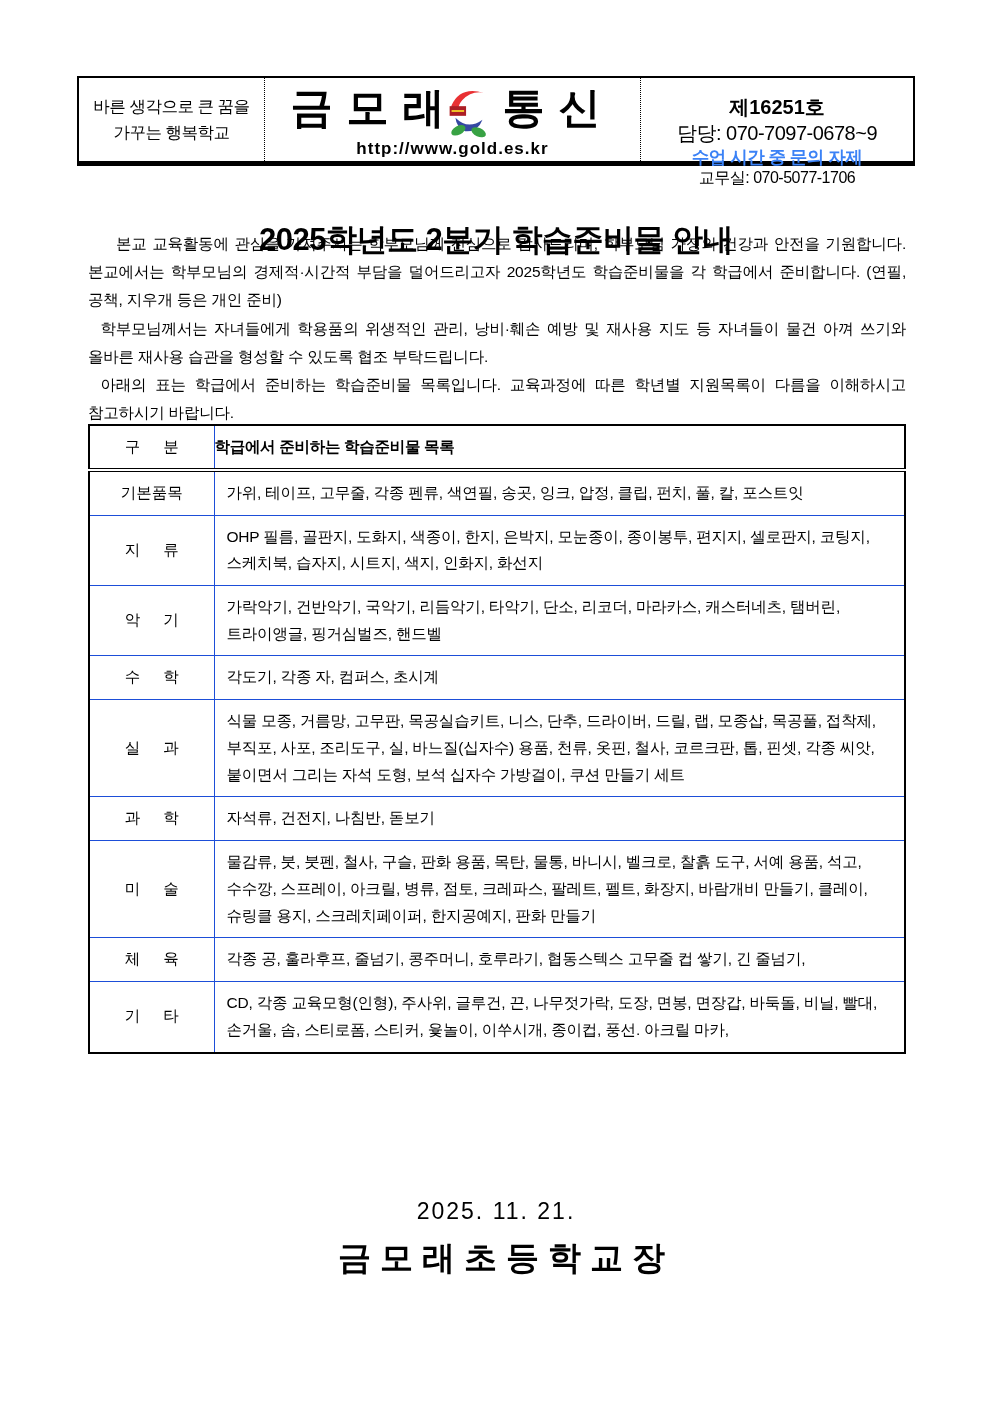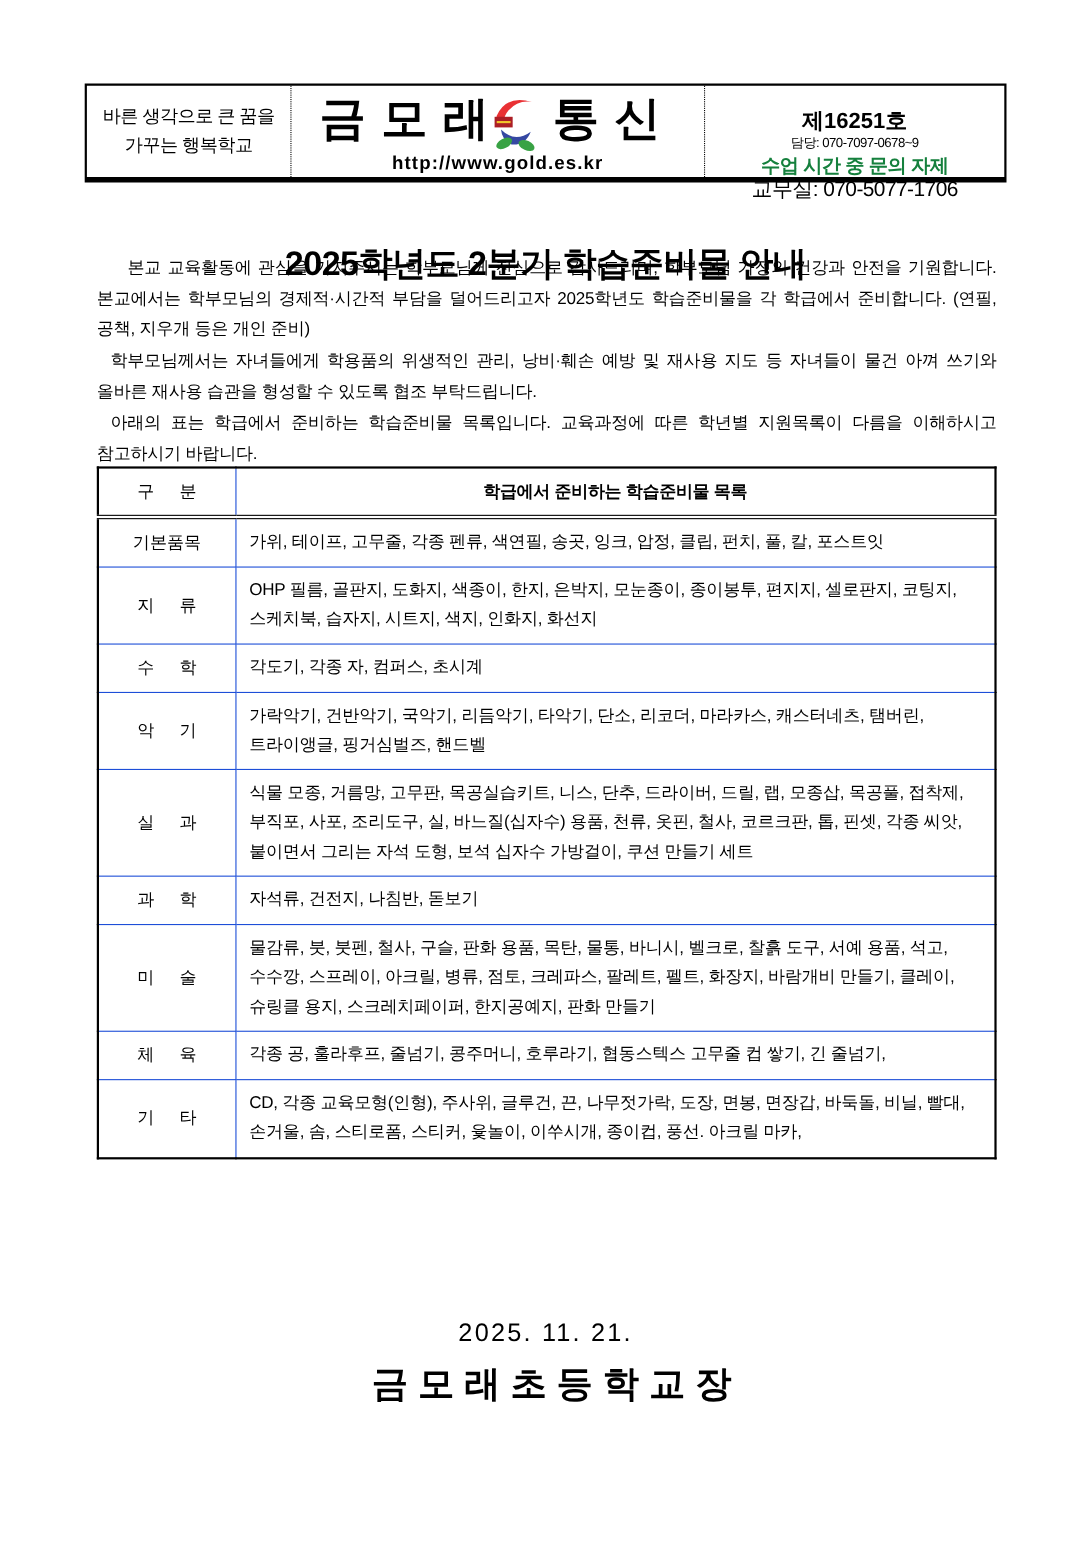--- a/index.html
+++ b/index.html
@@ -38,23 +38,23 @@
     position: absolute; z-index: 1; left: 50%; top: 4px; margin-left: -14px;
     width: 58px; height: 58px; opacity: 0.95;
   }
   .mh-url { position: relative; z-index: 2; font-size: 17px; font-weight: 700; letter-spacing: 1px; margin-top: 3px; }
   .mh-right {
     width: 272px;
     display: flex; flex-direction: column; justify-content: center; align-items: center;
     line-height: 1.3; padding: 2px 0; margin-top: 44px;
   }
   .issue-no { font-size: 20px; font-weight: 700; }
-  .contact-line { font-size: 12px; letter-spacing: -0.5px; }
+  .contact-line { font-size: 20px; letter-spacing: -0.5px; }
   .notice-line { font-size: 17.5px; font-weight: 700; letter-spacing: -0.5px; }
-  .office-line { font-size: 19px; letter-spacing: -0.5px; }
+  .office-line { font-size: 16px; letter-spacing: -0.5px; }
 
   
   .doc-title {
     position: absolute; left: 0; top: 182px; width: 100%;
     text-align: center; font-size: 31px; font-weight: 700; letter-spacing: -0.5px; margin-top: 37px;
   }
 
   
   .body-text {
     position: absolute; left: 88px; top: 230px; width: 818px;
@@ -69,21 +69,21 @@
     position: absolute; left: 88px; top: 424px; width: 818px;
     border-collapse: collapse; background: #fff;
   }
   .supply-table th, .supply-table td {
     border: 1px solid #1d4ed8; font-size: 15.5px; vertical-align: middle;
   }
   .supply-table { border: 2px solid #000; }
   .supply-table thead th { border-bottom: 4px double #000; height: 45px; }
   .col-cat { width: 125px; text-align: center; }
   .th-cat { font-size: 17px; font-weight: 400; word-spacing: 1.2em; }
-  .th-items { font-size: 17px; font-weight: 700; text-align: center; letter-spacing: -0.3px; }
+  .th-items { font-size: 17px; font-weight: 700; text-align: left; letter-spacing: -0.3px; }
   .cat-cell { text-align: center; word-spacing: 1.2em; letter-spacing: 0; }
   .items-cell {
     text-align: left; padding: 8px 12px; line-height: 1.72;
     word-break: keep-all; letter-spacing: -0.2px;
   }
   .supply-table tbody tr { height: 44px; }
 
   
   .footer-date {
     position: absolute; left: 0; top: 1198px; width: 100%;
@@ -116,21 +116,21 @@
       <div class="mh-title">
         <span>금모래</span>
         <span class="gap"></span>
         <span>통신</span>
       </div>
       <div class="mh-url">http://www.gold.es.kr</div>
     </div>
     <div class="mh-right">
       <span class="issue-no">제16251호</span>
       <span class="contact-line">담당: 070-7097-0678~9</span>
-      <span class="notice-line" style="color: #15803d;">수업 시간 중 문의 자제</span>
+      <span class="notice-line" style="color: #3b82f6;">수업 시간 중 문의 자제</span>
       <span class="office-line">교무실: 070-5077-1706</span>
     </div>
   </div>
 
   <h1 class="doc-title">2025학년도 2분기 학습준비물 안내</h1>
 
   <div class="body-text">
     <p>본교 교육활동에 관심을 가져주시는 학부모님께 진심으로 감사드리며, 학부모님 가정의 건강과 안전을 기원합니다. 본교에서는 학부모님의 경제적·시간적 부담을 덜어드리고자 2025학년도 학습준비물을 각 학급에서 준비합니다. (연필, 공책, 지우개 등은 개인 준비)</p>
     <p class="small-indent">학부모님께서는 자녀들에게 학용품의 위생적인 관리, 낭비·훼손 예방 및 재사용 지도 등 자녀들이 물건 아껴 쓰기와 올바른 재사용 습관을 형성할 수 있도록 협조 부탁드립니다.</p>
     <p class="small-indent">아래의 표는 학급에서 준비하는 학습준비물 목록입니다. 교육과정에 따른 학년별 지원목록이 다름을 이해하시고 참고하시기 바랍니다.</p>
@@ -146,26 +146,26 @@
     <tbody>
       <tr>
         <td class="col-cat cat-cell">기본품목</td>
         <td class="items-cell">가위, 테이프, 고무줄, 각종 펜류, 색연필, 송곳, 잉크, 압정, 클립, 펀치, 풀, 칼, 포스트잇</td>
       </tr>
       <tr>
         <td class="col-cat cat-cell">지 류</td>
         <td class="items-cell">OHP 필름, 골판지, 도화지, 색종이, 한지, 은박지, 모눈종이, 종이봉투, 편지지, 셀로판지, 코팅지, 스케치북, 습자지, 시트지, 색지, 인화지, 화선지</td>
       </tr>
       <tr>
+        <td class="col-cat cat-cell">악 기</td>
+        <td class="items-cell">가락악기, 건반악기, 국악기, 리듬악기, 타악기, 단소, 리코더, 마라카스, 캐스터네츠, 탬버린, 트라이앵글, 핑거심벌즈, 핸드벨</td>
+      </tr>
+      <tr>
         <td class="col-cat cat-cell">수 학</td>
         <td class="items-cell">각도기, 각종 자, 컴퍼스, 초시계</td>
-      </tr>
-      <tr>
-        <td class="col-cat cat-cell">악 기</td>
-        <td class="items-cell">가락악기, 건반악기, 국악기, 리듬악기, 타악기, 단소, 리코더, 마라카스, 캐스터네츠, 탬버린, 트라이앵글, 핑거심벌즈, 핸드벨</td>
       </tr>
       <tr>
         <td class="col-cat cat-cell">실 과</td>
         <td class="items-cell">식물 모종, 거름망, 고무판, 목공실습키트, 니스, 단추, 드라이버, 드릴, 랩, 모종삽, 목공풀, 접착제, 부직포, 사포, 조리도구, 실, 바느질(십자수) 용품, 천류, 옷핀, 철사, 코르크판, 톱, 핀셋, 각종 씨앗, 붙이면서 그리는 자석 도형, 보석 십자수 가방걸이, 쿠션 만들기 세트</td>
       </tr>
       <tr>
         <td class="col-cat cat-cell">과 학</td>
         <td class="items-cell">자석류, 건전지, 나침반, 돋보기</td>
       </tr>
       <tr>

